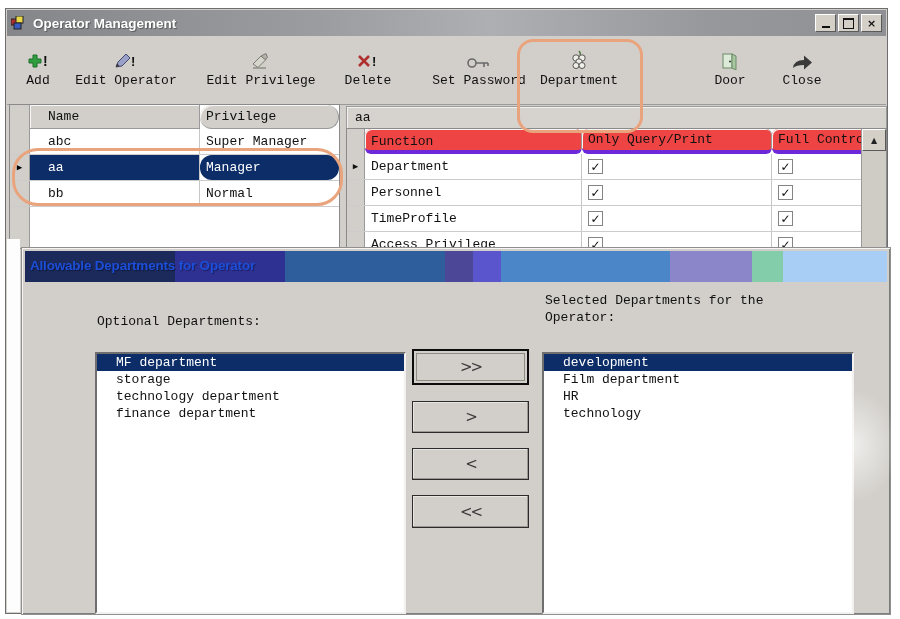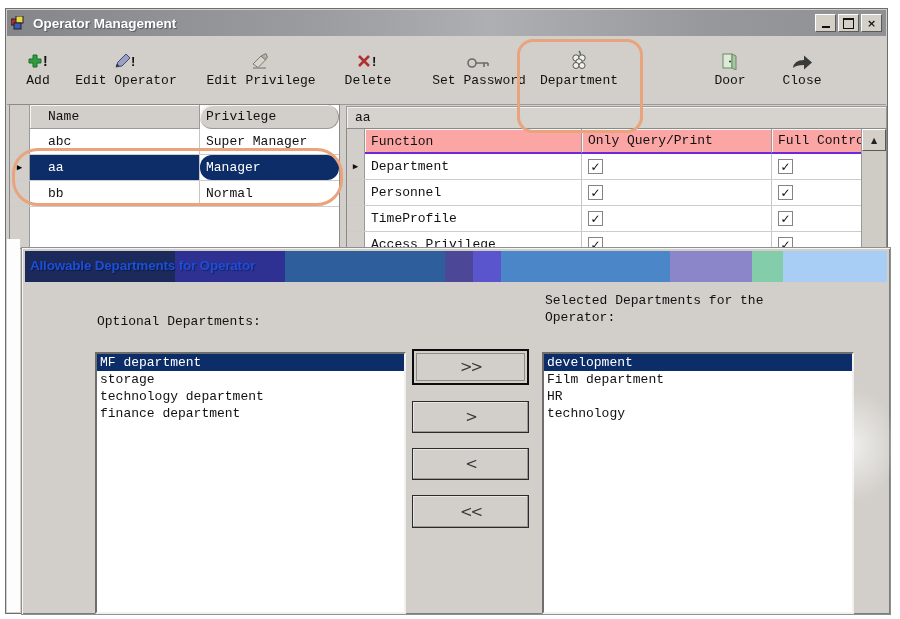--- a/index.html
+++ b/index.html
@@ -61,23 +61,23 @@
             line-height:21px;padding-left:8px;box-shadow:inset 1px 1px 0 #f2f1ef;}
   .rgrid{position:relative;background:#fff;border:1px solid #8a8a8a;height:119px;}
   .rg-row{display:flex;height:25px;}
   .rg-sel{width:17px;flex:none;background:#d2cfca;border-right:1px solid #9a9a9a;
           display:flex;align-items:center;justify-content:center;font-size:9px;}
   .rg-func{width:210px;flex:none;padding-left:6px;line-height:25px;border-right:1px solid #c6c6c6;
            overflow:hidden;white-space:nowrap;}
   .rg-oqp{width:183px;flex:none;padding-left:6px;border-right:1px solid #c6c6c6;
           display:flex;align-items:center;overflow:hidden;white-space:nowrap;}
   .rg-fc{flex:1;padding-left:6px;display:flex;align-items:center;overflow:hidden;white-space:nowrap;}
-  .rg-head .rg-func,.rg-head .rg-oqp,.rg-head .rg-fc{background:#fca5a5;
-        border-right:1px solid #9a9a9a;border-bottom:2px solid #6d28d9;
-        box-shadow:inset 1px 1px 0 #f7f6f4;line-height:25px;}
+  .rg-head .rg-func,.rg-head .rg-oqp,.rg-head .rg-fc{background:#ef4444;
+        border-right:1px solid #9a9a9a;border-bottom:4px solid #6d28d9;
+        box-shadow:inset 1px 1px 0 #f7f6f4;line-height:25px;border-radius:6px;}
   .rg-row:not(.rg-head){border-bottom:1px solid #cccccc;}
   .chk{width:13px;height:13px;background:#fff;border:1px solid #848484;flex:none;
        display:flex;align-items:center;justify-content:center;
        font-family:"DejaVu Sans",sans-serif;font-size:12px;font-weight:900;color:#0a0a0a;line-height:1;}
   .vscroll{position:absolute;right:0;top:0;bottom:0;width:24px;background:#cfccc6;
            border-left:1px solid #9a9a9a;}
   .vs-up{height:20px;background:#d4d0c8;border:1px solid;border-color:#fff #5a5a5a #5a5a5a #fff;
          display:flex;align-items:center;justify-content:center;font-size:8px;color:#222;
          font-family:"DejaVu Sans",sans-serif;}
 
@@ -88,21 +88,21 @@
   .dseg{height:100%;flex:none;}
   .dtitle-text{position:absolute;left:8px;top:10px;color:#1d4ed8;z-index:5;
                font-family:"Liberation Sans","DejaVu Sans",sans-serif;font-weight:bold;font-size:13.5px;
                letter-spacing:-0.2px;text-shadow:1px 1px 1px rgba(0,0,20,.4);white-space:nowrap;}
   .lbl-opt{position:absolute;left:75px;top:66px;}
   .lbl-sel{position:absolute;left:523px;top:44px;width:245px;line-height:17px;}
   .listbox{position:absolute;background:#fff;border:2px solid;
            border-color:#6e6e6e #f2f1ef #f2f1ef #6e6e6e;overflow:hidden;}
   .list-left{left:73px;top:104px;width:307px;height:258px;}
   .list-right{left:520px;top:104px;width:308px;height:258px;}
-  .li{height:17px;line-height:17px;padding-left:3px;white-space:nowrap;overflow:hidden;}
+  .li{height:17px;line-height:17px;padding-left:19px;white-space:nowrap;overflow:hidden;}
   .li.sel{background:var(--selcolor,#0C2D68);color:#fff;}
 
   .xfer{position:absolute;left:390px;width:117px;background:#d2cfca;
         display:flex;align-items:center;justify-content:center;box-sizing:border-box;
         font-family:"DejaVu Sans","Liberation Sans",sans-serif;font-size:15px;color:#3a3a3a;
         letter-spacing:-2px;cursor:default;}
   .xfer-plain{border:1px solid #2b2b2b;box-shadow:inset -1px -1px 0 #9c9992, inset 1px 1px 0 #e8e6e2;}
   .xfer-default{border:2px solid #0c0c0c;padding:2px;}
   .xfer-default .inner{flex:1;align-self:stretch;border:1px solid #8f8c86;
         display:flex;align-items:center;justify-content:center;letter-spacing:-2px;}

